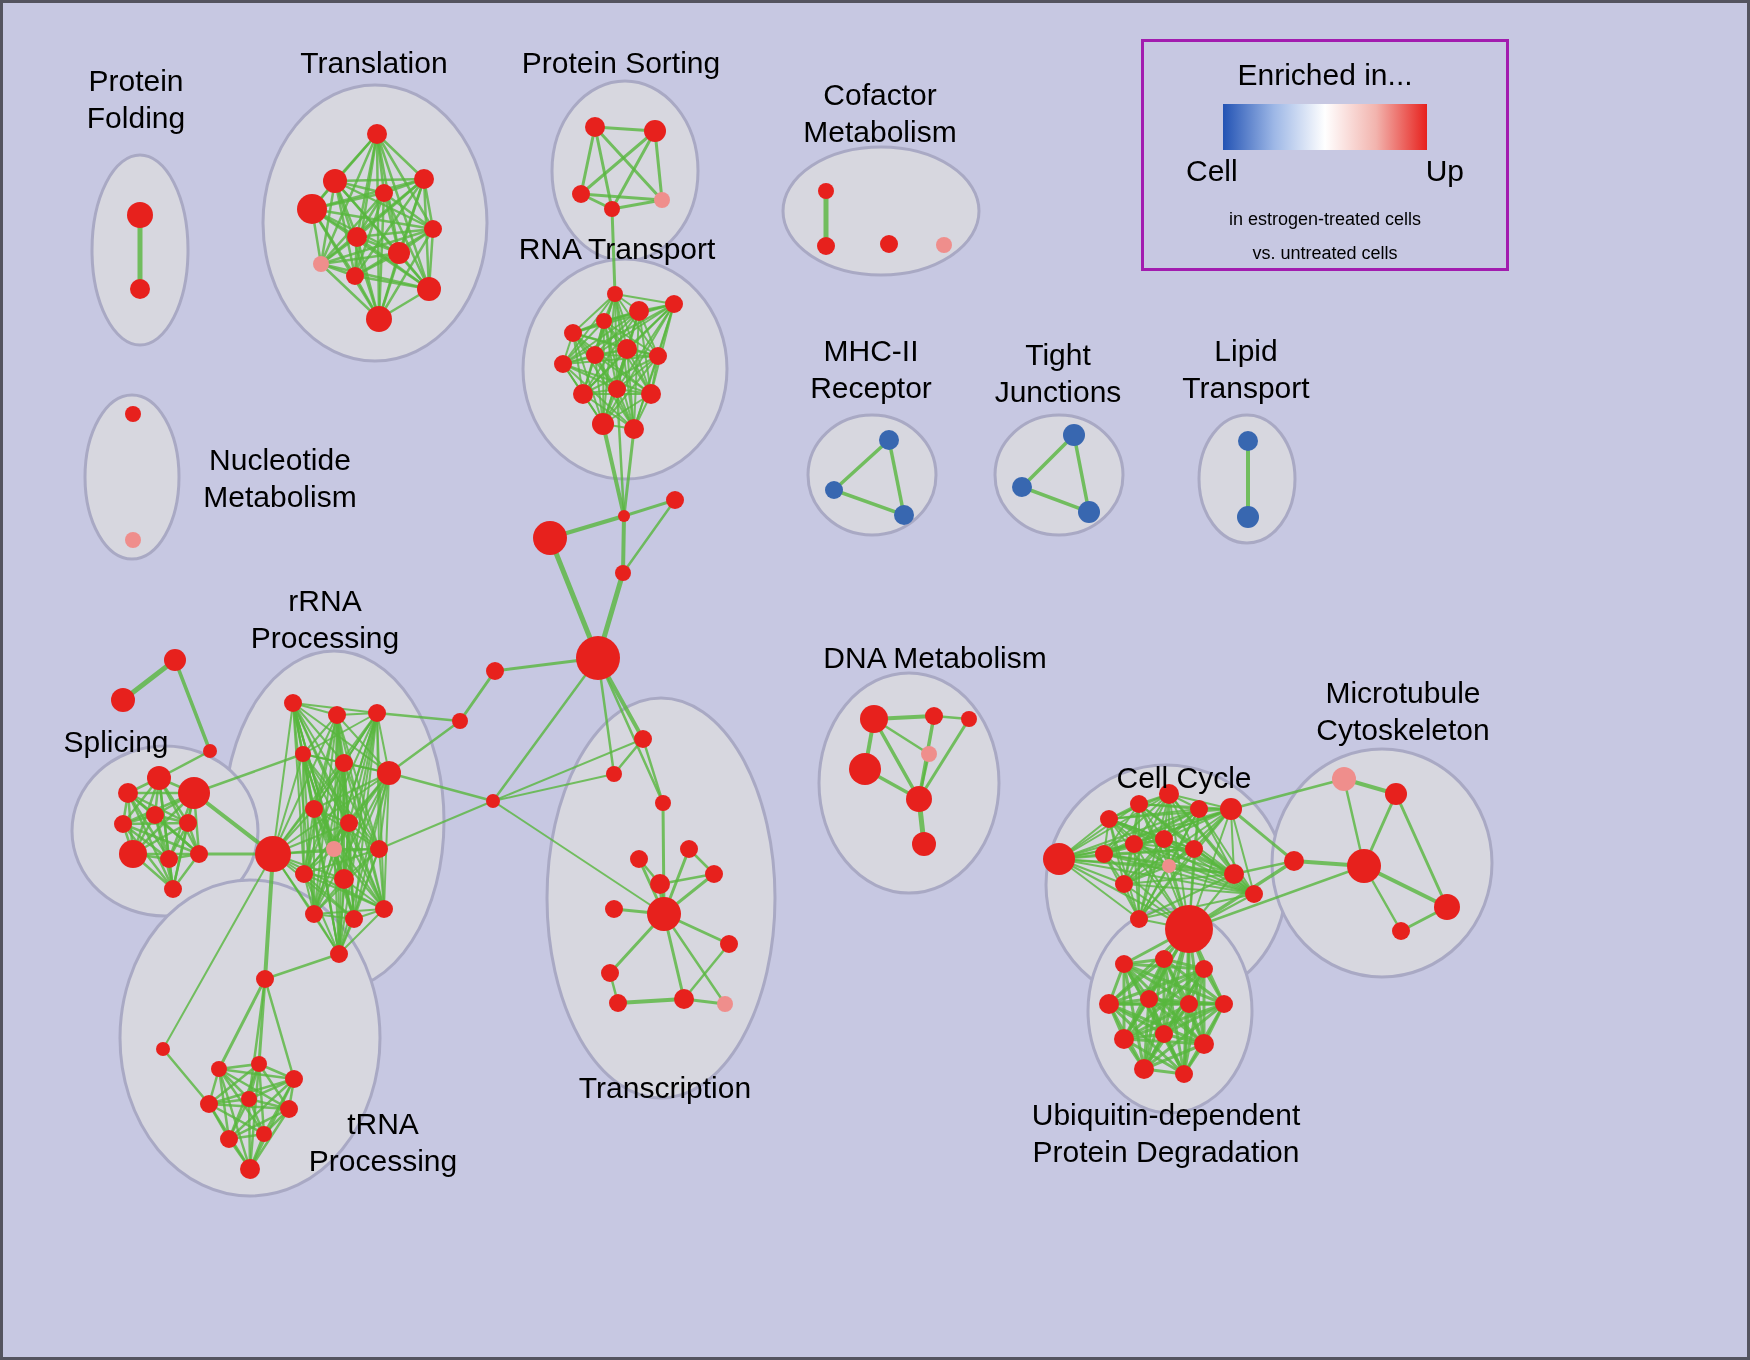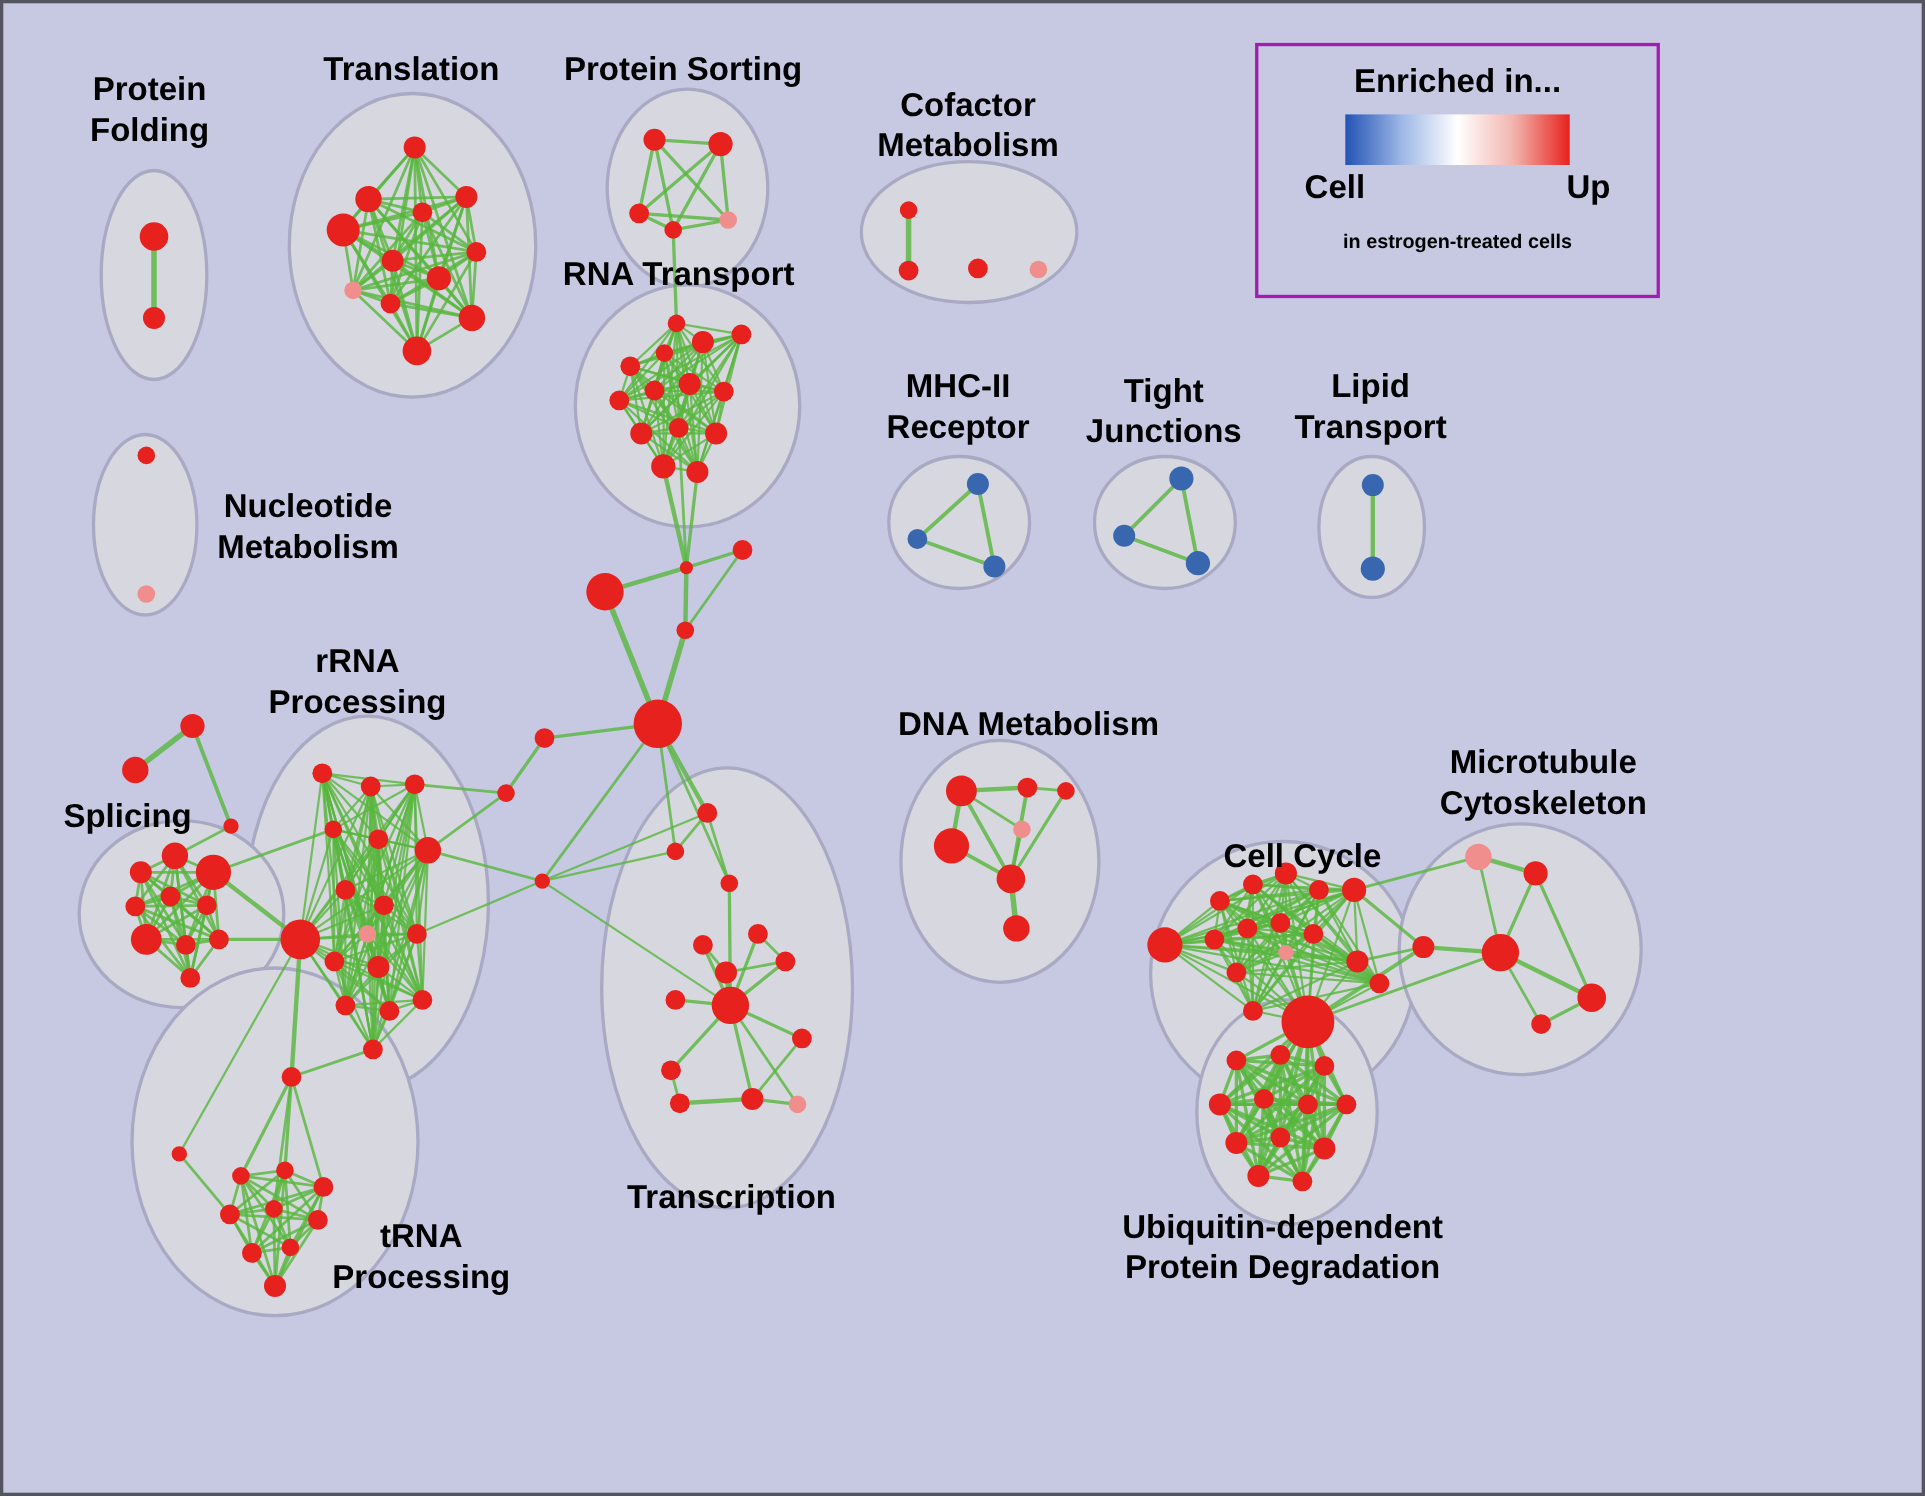--- a/index.html
+++ b/index.html
@@ -33,21 +33,21 @@
   .du-row{
     display:flex;justify-content:space-between;
     width:278px;margin:0 auto;
     font-size:30px;
   }
   .legend-sub{font-size:18px;line-height:34px;margin-top:14px;}
 </style>
 </head>
 <body>
 
-<div class="figure" style="background: rgb(199, 200, 226); font-weight: bold;">
+<div class="figure" style="background: rgb(199, 200, 226);">
   <svg id="network-svg" viewBox="0 0 1750 1360" width="1750" height="1360">
       <g>
         <ellipse cx="137" cy="247" rx="48" ry="95" fill="#d7d7df" stroke="#a9a9c4" stroke-width="3"></ellipse>
         <ellipse cx="372" cy="220" rx="112" ry="138" fill="#d7d7df" stroke="#a9a9c4" stroke-width="3"></ellipse>
         <ellipse cx="622" cy="168" rx="73" ry="90" fill="#d7d7df" stroke="#a9a9c4" stroke-width="3"></ellipse>
         <ellipse cx="878" cy="208" rx="98" ry="64" fill="#d7d7df" stroke="#a9a9c4" stroke-width="3"></ellipse>
         <ellipse cx="622" cy="366" rx="102" ry="110" fill="#d7d7df" stroke="#a9a9c4" stroke-width="3"></ellipse>
         <ellipse cx="129" cy="474" rx="47" ry="82" fill="#d7d7df" stroke="#a9a9c4" stroke-width="3"></ellipse>
         <ellipse cx="869" cy="472" rx="64" ry="60" fill="#d7d7df" stroke="#a9a9c4" stroke-width="3"></ellipse>
         <ellipse cx="1056" cy="472" rx="64" ry="60" fill="#d7d7df" stroke="#a9a9c4" stroke-width="3"></ellipse>
@@ -919,15 +919,16 @@
 
   <div class="legend">
     <div class="legend-title">Enriched in...</div>
     <div class="gradient-bar" style="background: linear-gradient(to right, rgb(35, 83, 180) 0%, rgb(157, 183, 230) 25%, rgb(255, 255, 255) 50%, rgb(242, 180, 174) 75%, rgb(231, 33, 29) 100%);"></div>
     <div class="du-row">
       <span>Cell</span>
       <span>Up</span>
     </div>
     <div class="legend-sub">
       <div>in estrogen-treated cells</div>
+      <div>vs. untreated cells</div>
     </div>
   </div>
 </div>
 
 </body></html>

